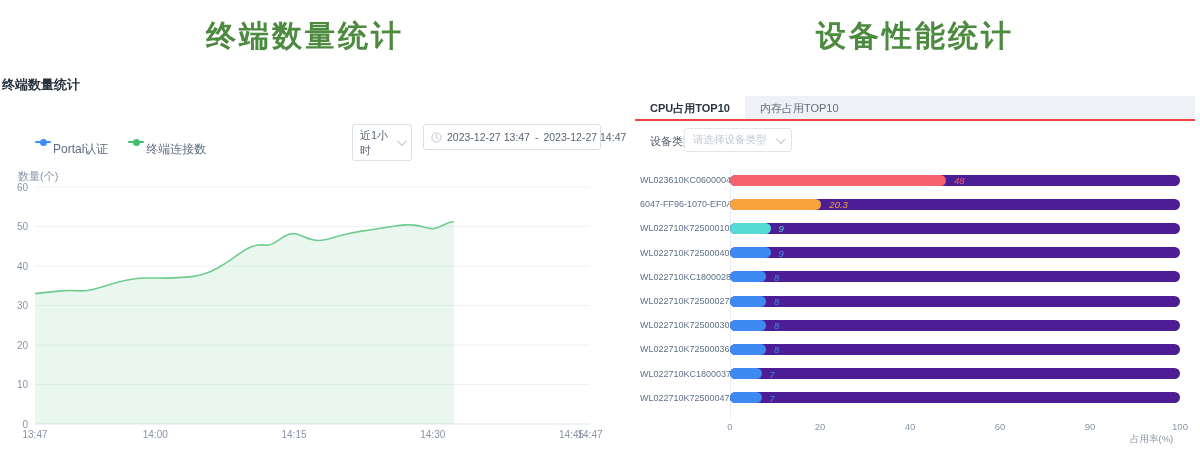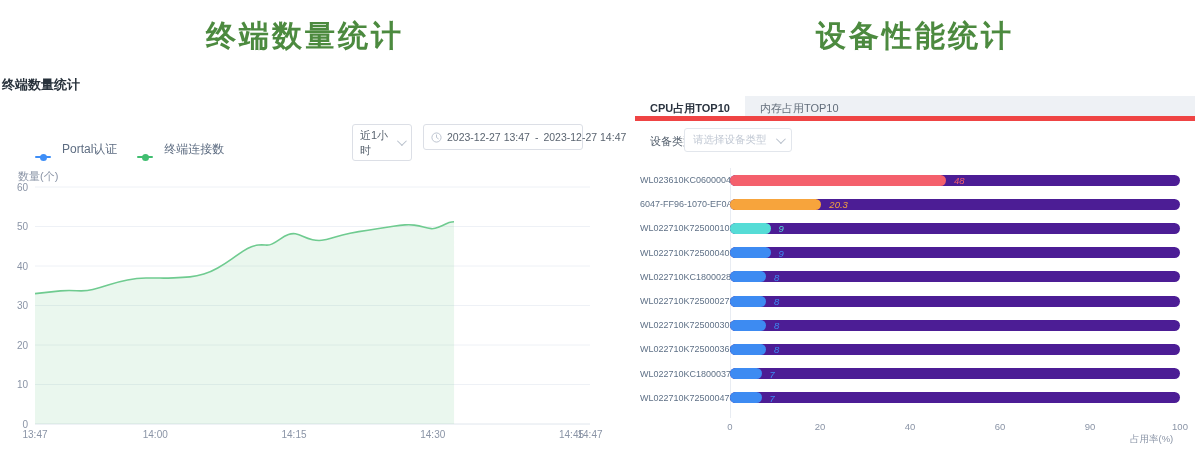--- a/index.html
+++ b/index.html
@@ -12,35 +12,35 @@
   .big-title.left { left:0; width:610px; }
   .big-title.right { left:630px; width:570px; }
 
   
   .panel-title { position:absolute; left:2px; top:76px; font-size:13px; font-weight:bold; color:#27313B; }
   .range-select { position:absolute; left:352px; top:124px; width:60px; height:37px; border:1px solid #DCDFE6;
                   border-radius:3px; display:flex; align-items:center; justify-content:space-between;
                   padding:0 7px; font-size:11px; color:#5A6470; background:#fff; cursor:pointer; }
   .chev { width:7px; height:7px; border-right:1.4px solid #B8C0CC; border-bottom:1.4px solid #B8C0CC;
           transform:rotate(45deg) translateY(-2px); flex:none; }
-  .date-range { position:absolute; left:423px; top:124px; width:160px; height:26px; border:1px solid #DCDFE6;
+  .date-range { position:absolute; left:423px; top:124px; width:178px; height:26px; border:1px solid #DCDFE6;
                 border-radius:3px; display:flex; align-items:center; gap:5px; padding:0 7px;
                 font-size:10.5px; color:#5A6470; background:#fff; white-space:nowrap; }
   .clock-ic { flex:none; width:11px; height:11px; }
   .legend { position:absolute; left:35px; top:141px; display:flex; gap:20px; font-size:12px; color:#5E6D82; }
-  .legend-item { display:flex; align-items:flex-end; gap:11px; cursor:pointer; }
+  .legend-item { display:flex; align-items:flex-start; gap:2px; cursor:pointer; }
   .legend-marker { position:relative; width:16px; height:2px; border-radius:1px; }
   .legend-marker::after { content:""; position:absolute; left:4.5px; top:-2.5px; width:7px; height:7px;
                           border-radius:50%; background:inherit; }
   .y-axis-title { position:absolute; left:18px; top:169px; font-size:11px; color:#8A94A6; }
   #line-chart { position:absolute; left:0; top:180px; }
 
   
   .tabs { position:absolute; left:635px; top:96px; width:560px; height:25px; background:#EEF1F5;
-          display:flex; align-items:stretch; border-bottom:5px solid #ef4444; }
+          display:flex; align-items:stretch; border-bottom:2px solid #ef4444; }
   .tab { padding:0 15px; line-height:25px; font-size:11px; color:#636E7B; cursor:pointer; white-space:nowrap; }
   .tab.active { background:#fff; color:#2B3440; font-weight:bold; }
   .filter-label { position:absolute; left:650px; top:134px; font-size:11px; color:#4E5A68; }
   .device-select { position:absolute; left:684px; top:128px; width:108px; height:24px; border:1px solid #E2E6EC;
                    border-radius:3px; display:flex; align-items:center; justify-content:space-between;
                    padding:0 8px; font-size:10.5px; color:#C2C9D4; background:#fff; cursor:pointer;
                    white-space:nowrap; overflow:hidden; }
   .bars { position:absolute; left:640px; top:168px; width:540px; }
   .bar-row { display:flex; align-items:center; height:24.2px; }
   .bar-label { width:86px; text-align:right; font-size:9px; color:#5F7187; margin-right:4px; white-space:nowrap; }

